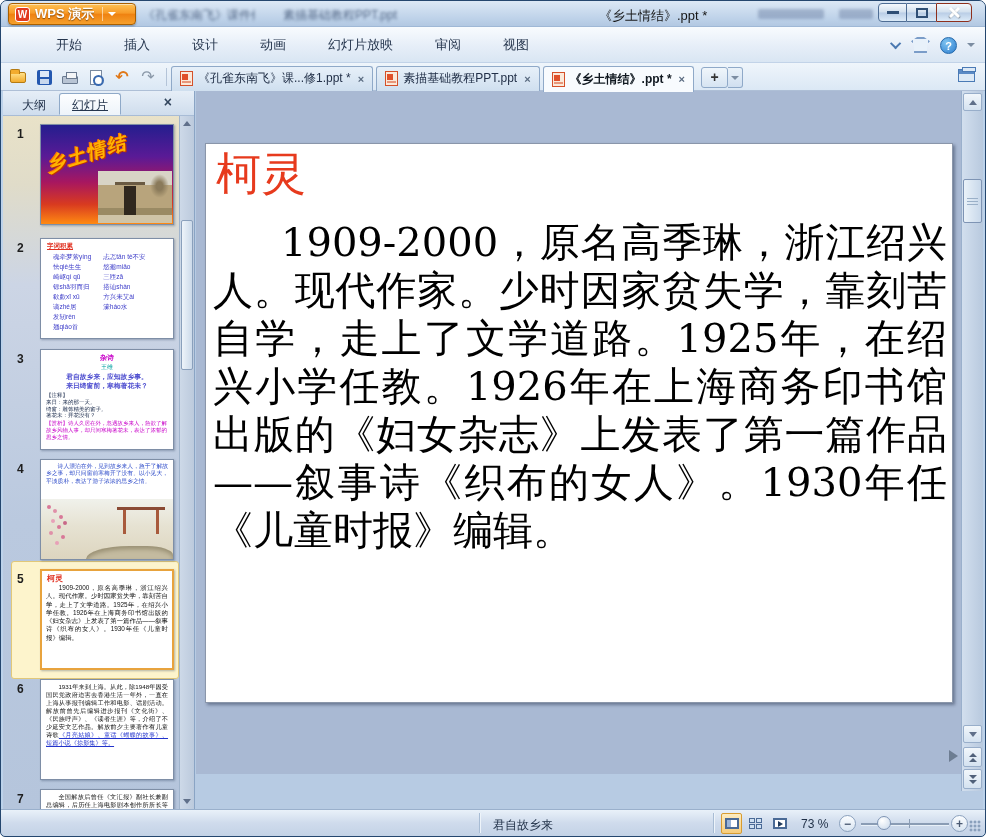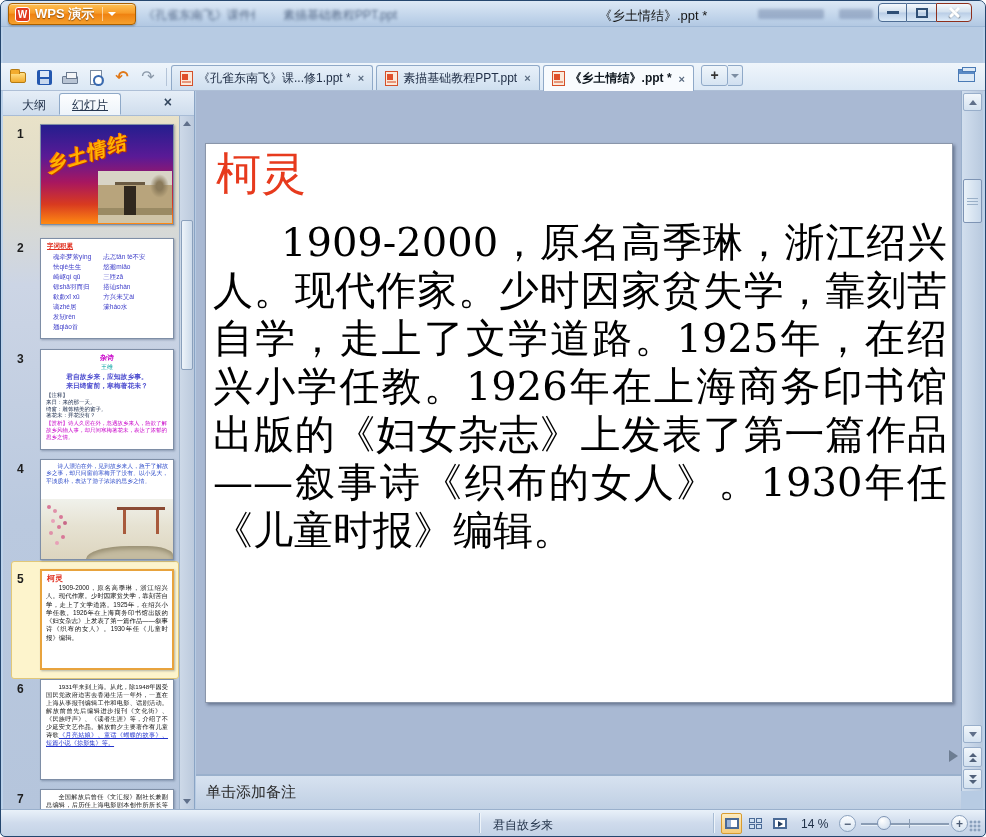--- a/index.html
+++ b/index.html
@@ -86,21 +86,21 @@
   .ico-print { width:16px; height:8px; background:#b8c4d4; border:1px solid #6a7a90;
     border-radius:1px; position:relative; margin-top:5px; }
   .ico-print::before { content:""; position:absolute; left:3px; top:-5px; width:9px; height:5px;
     background:#f4f6f8; border:1px solid #6a7a90; }
   .ico-page { width:12px; height:15px; background:#fff; border:1px solid #7a8aa0; position:relative; }
   .ico-page::after { content:""; position:absolute; right:-3px; bottom:-2px; width:7px; height:7px;
     border:2px solid #3a6ab0; border-radius:50%; background:rgba(255,255,255,.7); }
   .g-undo { color:#e07818; font-size:16px; font-weight:bold; line-height:1; }
   .g-redo { color:#8a98a8; font-size:16px; line-height:1; }
   .tb-div { width:1px; height:18px; background:#b4c4d8; margin:0 3px; }
-  .doc-tabs { position:absolute; left:170px; top:2px; height:26px; display:flex; align-items:flex-start; }
+  .doc-tabs { position:absolute; left:170px; top:2px; height:26px; display:flex; align-items:center; }
   .dtab { height:25px; display:flex; align-items:center; gap:5px; padding:0 8px;
     border:1px solid #8fa9c8; border-bottom:none; border-radius:3px 3px 0 0;
     background: linear-gradient(180deg,#e7f0f9,#cfdfef); margin-right:3px;
     font-size:12px; color:#223048; cursor:pointer; white-space:nowrap; }
   .dtab.active { background:#f8fbfe; font-weight:bold; height:26px; position:relative;
     z-index:2; margin-bottom:-1px; color:#101820; }
   .ppt-ico { width:13px; height:15px; background:#fbe9da; border:1px solid #d4502a;
     position:relative; flex:none; }
   .ppt-ico::before { content:""; position:absolute; left:1px; top:2px; width:6px; height:6px; background:#e0502a; }
   .ppt-ico::after { content:""; position:absolute; left:1px; bottom:2px; width:9px; height:2px; background:#e8967a; }
@@ -300,20 +300,35 @@
         </div>
       <div class="wb close">
         <span class="g-close">
             <b></b>
             <b></b>
           </span>
         </div>
     </div>
   </div>
 
+  <div class="menubar">
+    <span class="menu-item">开始</span>
+    <span class="menu-item">插入</span>
+    <span class="menu-item">设计</span>
+    <span class="menu-item">动画</span>
+    <span class="menu-item">幻灯片放映</span>
+    <span class="menu-item">审阅</span>
+    <span class="menu-item">视图</span>
+    <div class="menubar-right">
+      <span class="chev"></span>
+      <span class="shirt"></span>
+      <span class="help">?</span>
+      <span class="tri-d2"></span>
+    </div>
+  </div>
 
   <div class="toolbar">
     <div class="tb-icons">
       <span class="tbi">
           <span class="ico-folder"></span>
         </span>
       <span class="tbi">
           <span class="ico-save"></span>
         </span>
       <span class="tbi">
@@ -454,23 +469,20 @@
   </div>
 
   <div class="main">
     <div class="slide">
       <div class="slide-title">柯灵</div>
       <div class="slide-body">1909-2000，原名高季琳，浙江绍兴人。现代作家。少时因家贫失学，靠刻苦自学，走上了文学道路。1925年，在绍兴小学任教。1926年在上海商务印书馆出版的《妇女杂志》上发表了第一篇作品——叙事诗《织布的女人》。1930年任《儿童时报》编辑。</div>
     </div>
     <span class="play-btn"></span>
   </div>
 
-  <div class="notes">
-    <span>单击添加备注</span>
-  </div>
 
   <div class="vscroll">
     <div class="vs-btn" style="top:2px;">
       <span class="tri-up-s"></span>
       </div>
     <div class="vs-thumb">
         <i></i>
       </div>
     <div class="vs-btn" style="top:634px;">
       <span class="tri-dn-s"></span>
@@ -502,21 +514,21 @@
             <i></i>
             <i></i>
             <i></i>
             <i></i>
           </span>
         </span>
       <span class="vb">
           <span class="vi-show"></span>
         </span>
     </div>
-    <span class="sb-zoomtext">14 %</span>
+    <span class="sb-zoomtext">73 %</span>
     <span class="zbtn" style="left:838px;">−</span>
     <span class="zoom-track"></span>
     <span class="zoom-tick"></span>
     <span class="zoom-thumb"></span>
     <span class="zbtn" style="left:950px;">+</span>
     <span class="grip"></span>
   </div>
 
 </div>
 

